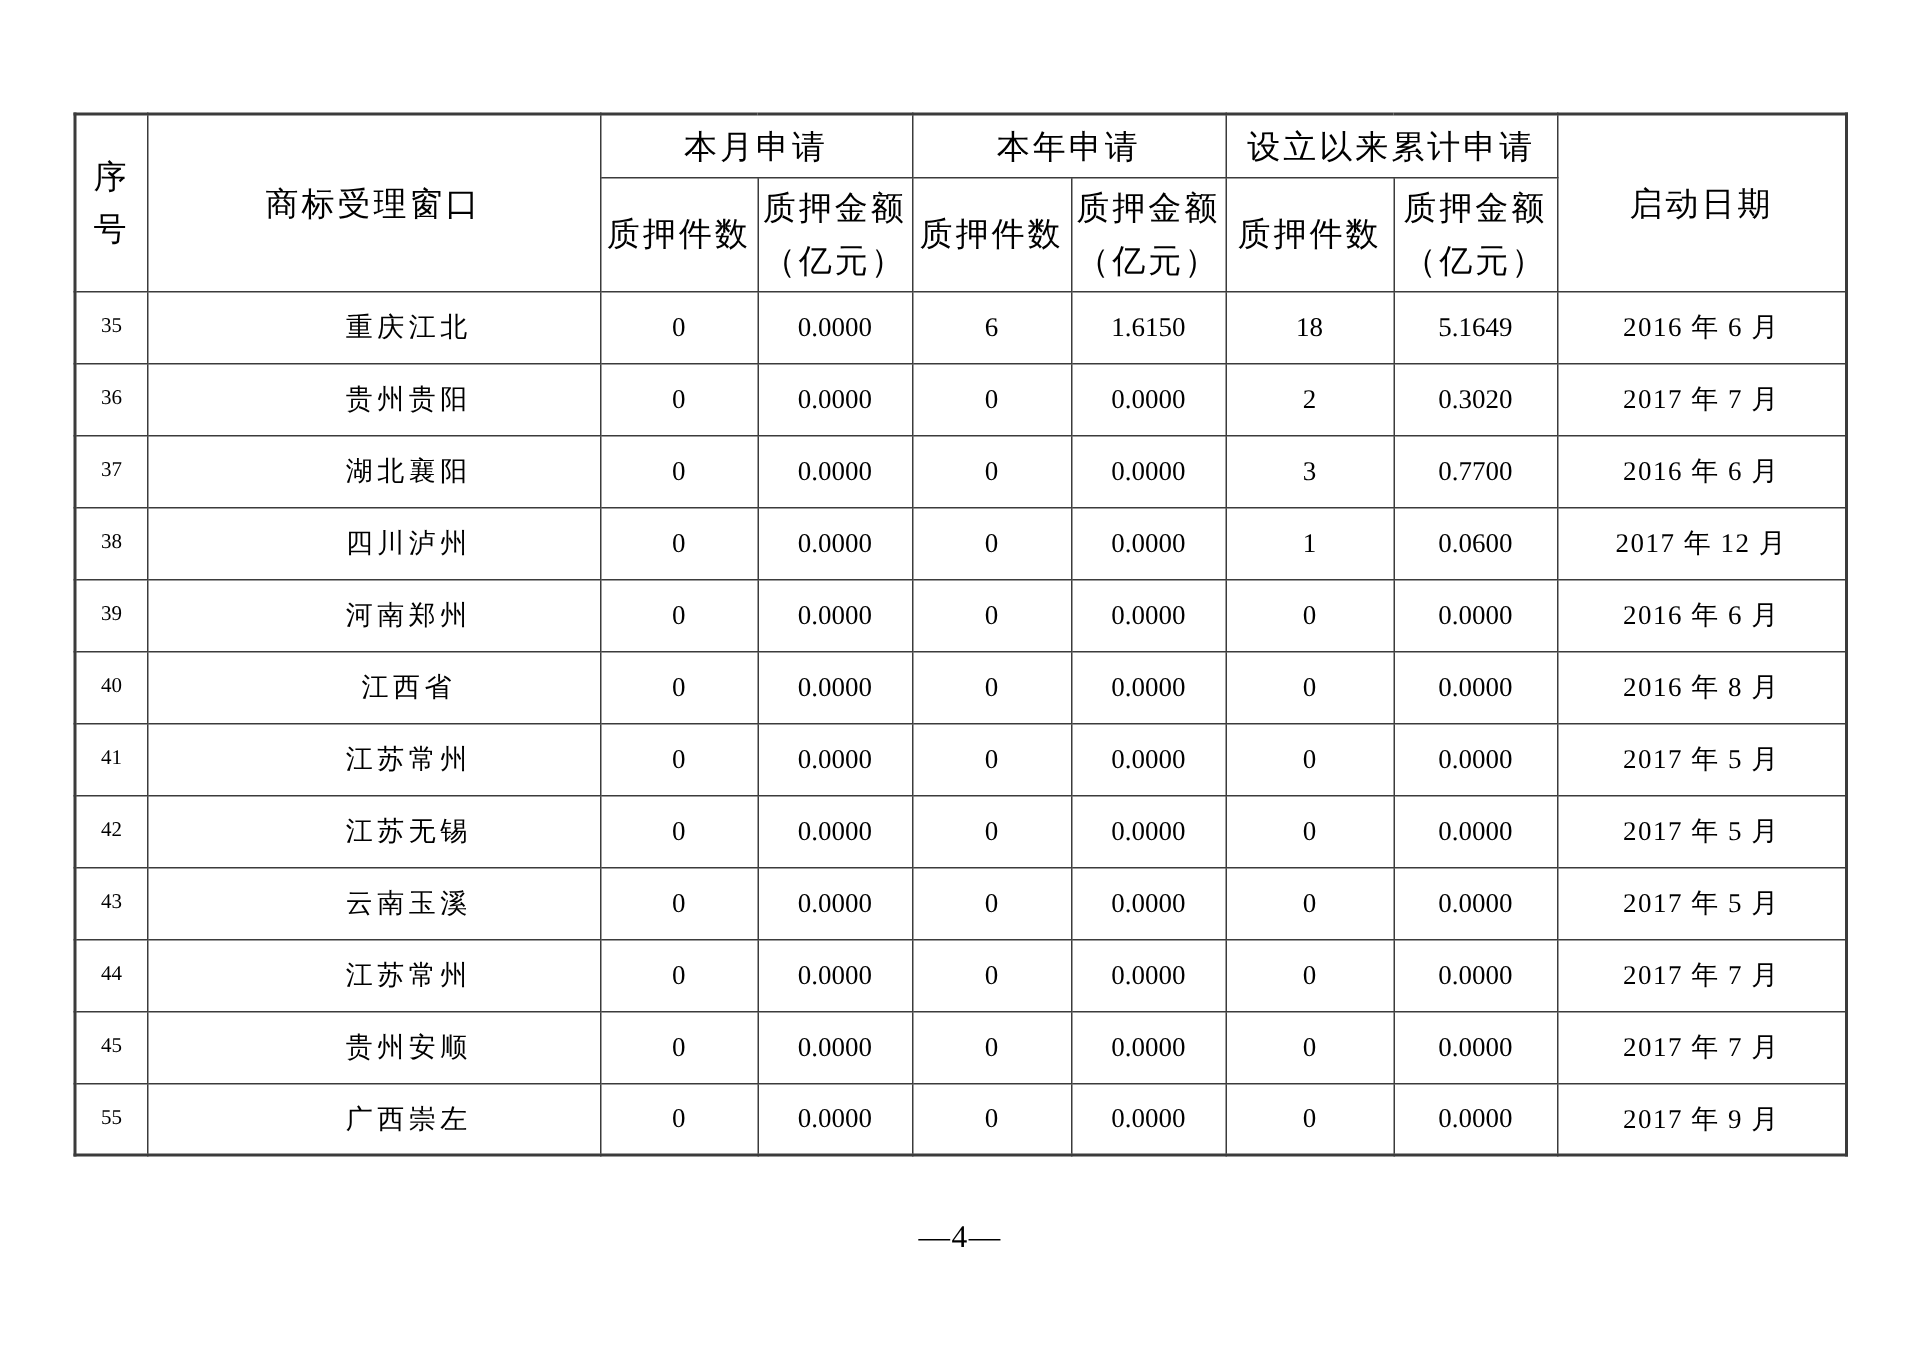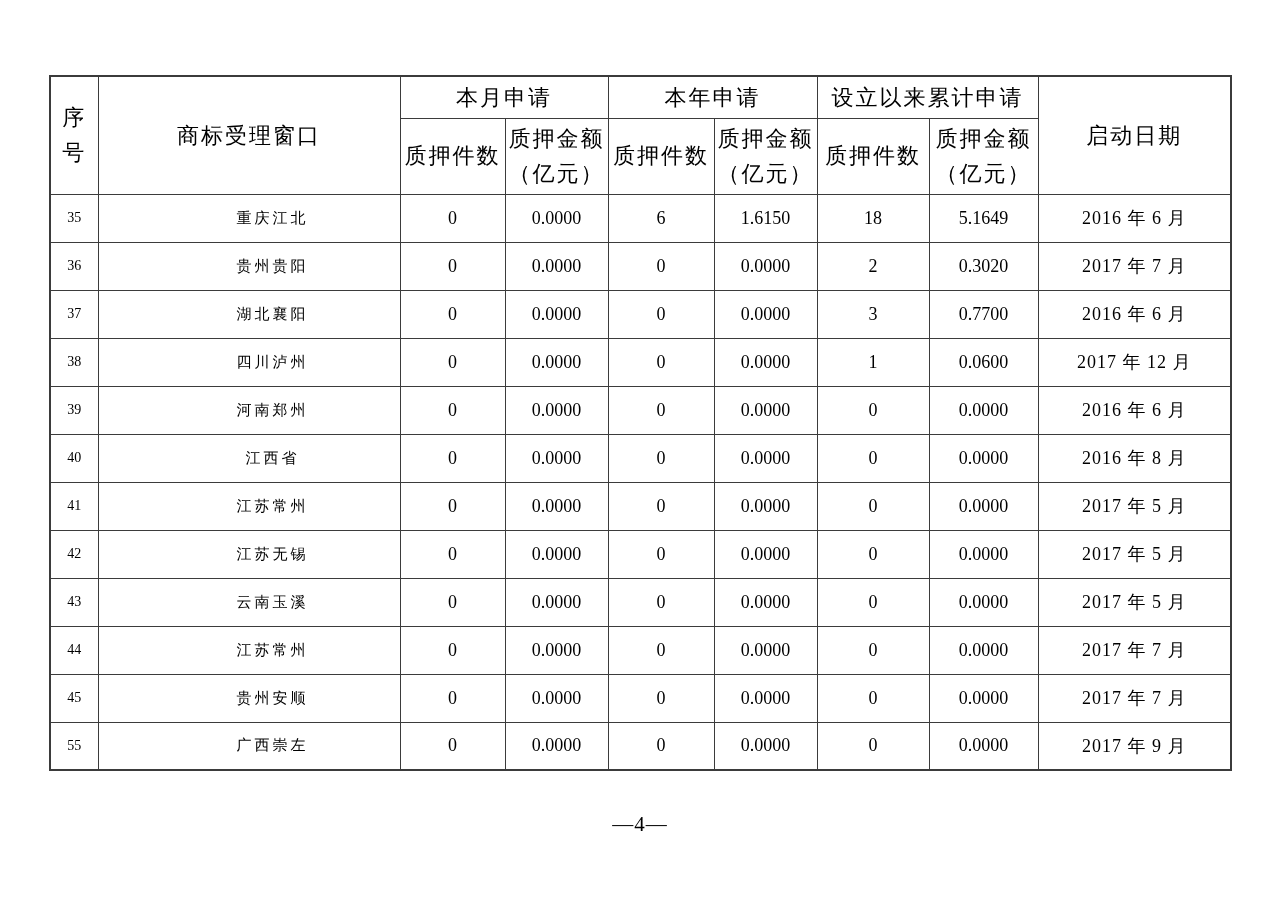--- a/index.html
+++ b/index.html
@@ -48,21 +48,21 @@
   
   td.num {
     font-size: 18px;
     font-family: "Liberation Serif", "DejaVu Serif", serif;
   }
   td.serial {
     font-size: 14px;
     margin-top: 30px;
   }
   td.winname {
-    font-size: 15px;
+    font-size: 18px;
     letter-spacing: 3px;
     padding-left: 47px;
   }
   td.date {
     font-size: 18px;
     letter-spacing: 1px;
     margin-top: 38px;
   }
   .footer-page {
     position: absolute;

